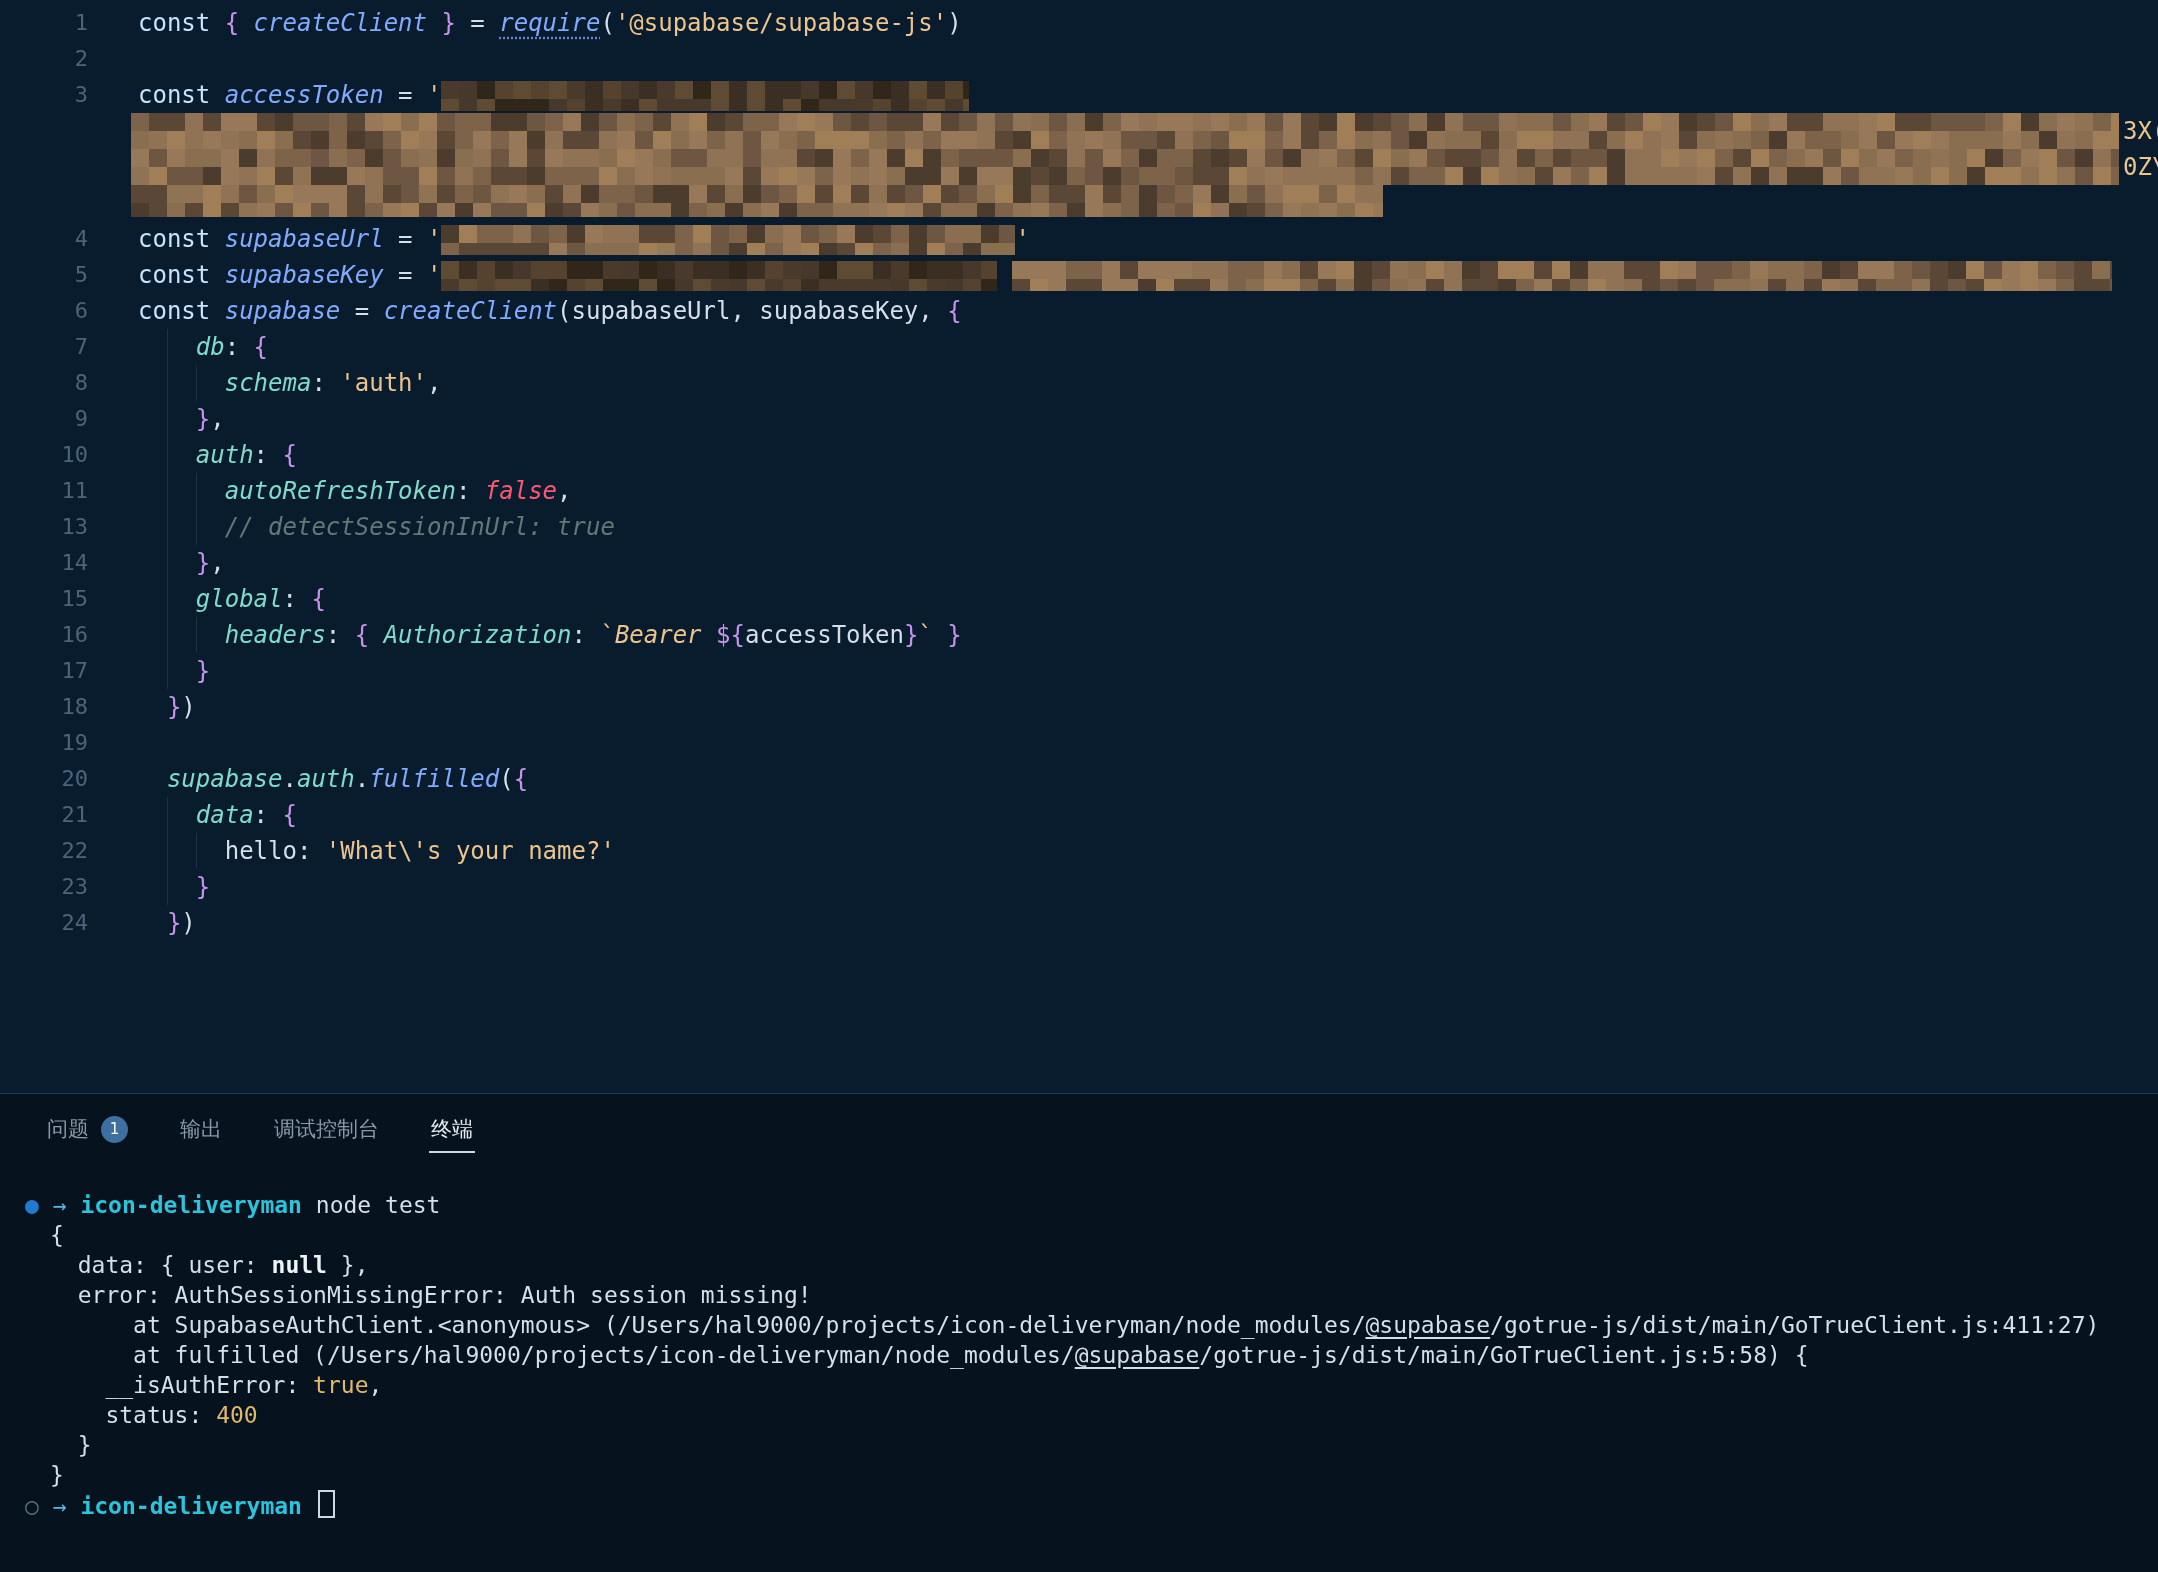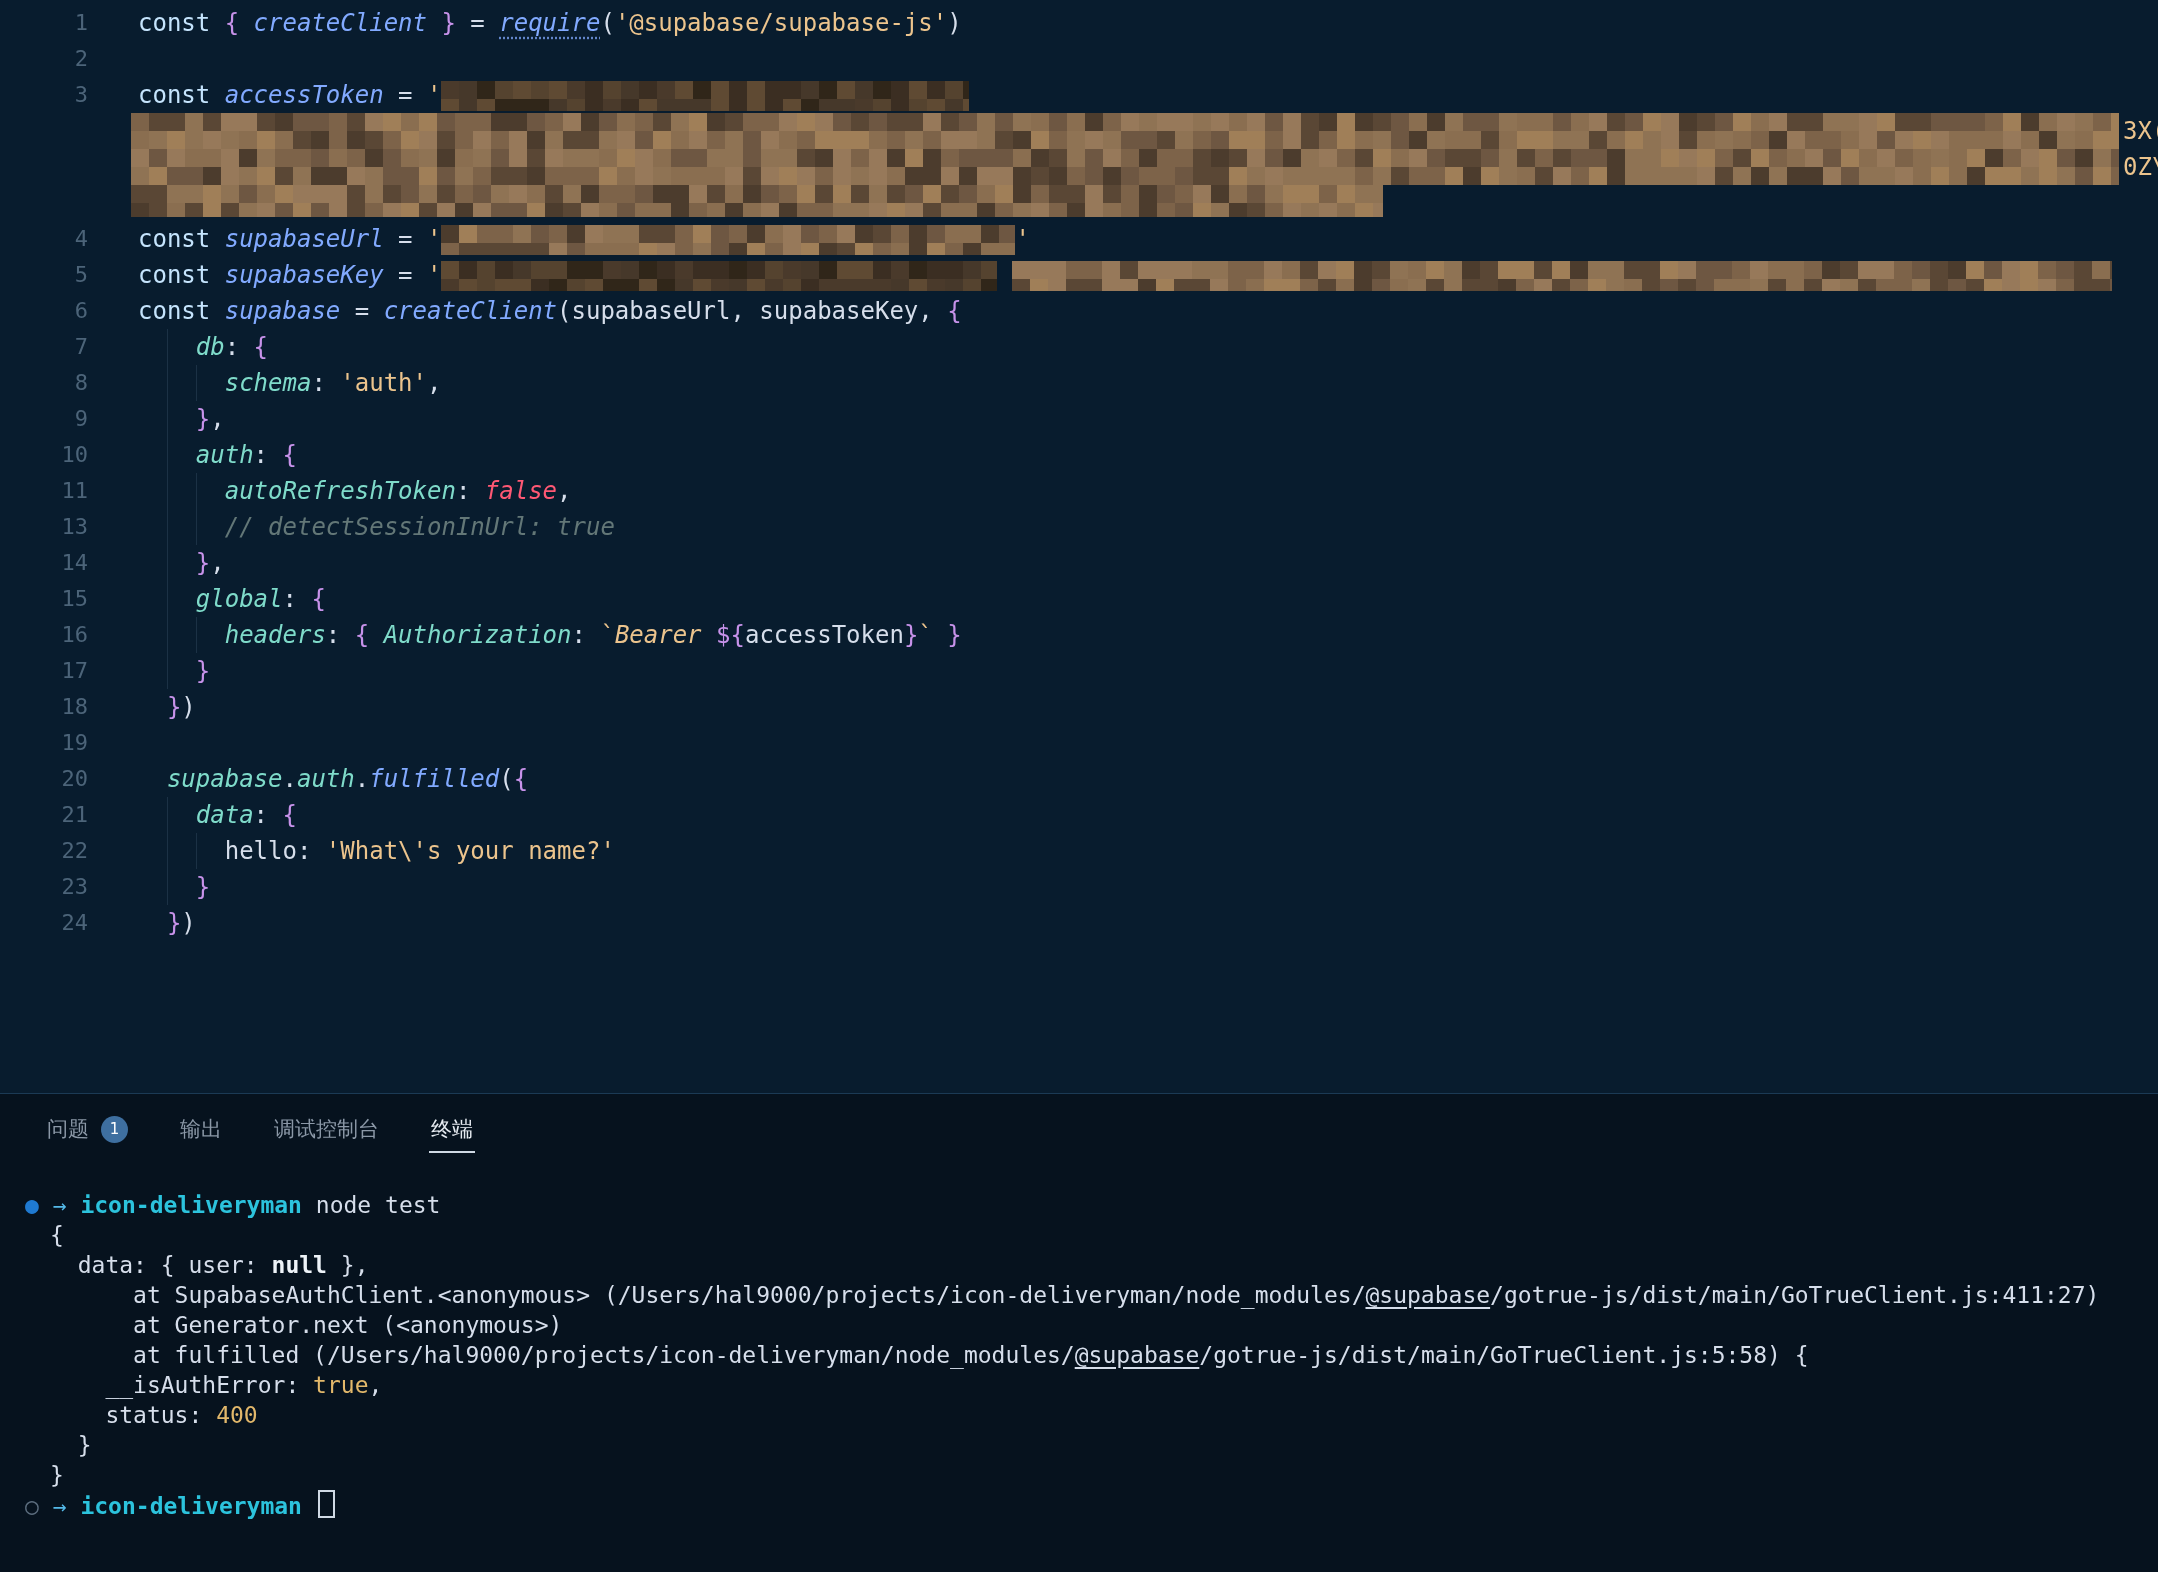--- a/index.html
+++ b/index.html
@@ -106,22 +106,22 @@
       <span>调试控制台</span>
     </div>
     <div class="tab active">
       <span>终端</span>
     </div>
   </div>
   <div class="terminal">
       <div class="trow prompt"><span class="tok-dotb">● </span><span class="tok-arr">→ </span><span class="tok-dir">icon-deliveryman</span><span class="tok-tw"> node test</span></div>
       <div class="trow"><span class="tok-tw">{</span></div>
       <div class="trow"><span class="tok-tw">  data: { user: </span><span class="tok-tb">null</span><span class="tok-tw"> },</span></div>
+      <div class="trow"><span class="tok-tw">  error: AuthSessionMissingError: Auth session missing!</span></div>
       <div class="trow"><span class="tok-tw">      at SupabaseAuthClient.&lt;anonymous&gt; (/Users/hal9000/projects/icon-deliveryman/node_modules/</span><span class="tok-tl">@supabase</span><span class="tok-tw">/gotrue-js/dist/main/GoTrueClient.js:411:27)</span></div>
-      <div class="trow"><span class="tok-tw">      at Generator.next (&lt;anonymous&gt;)</span></div>
       <div class="trow"><span class="tok-tw">      at fulfilled (/Users/hal9000/projects/icon-deliveryman/node_modules/</span><span class="tok-tl">@supabase</span><span class="tok-tw">/gotrue-js/dist/main/GoTrueClient.js:5:58) {</span></div>
       <div class="trow"><span class="tok-tw">    __isAuthError: </span><span class="tok-ty">true</span><span class="tok-tw">,</span></div>
       <div class="trow"><span class="tok-tw">    status: </span><span class="tok-ty">400</span></div>
       <div class="trow"><span class="tok-tw">  }</span></div>
       <div class="trow"><span class="tok-tw">}</span></div>
       <div class="trow prompt"><span class="tok-doth">○ </span><span class="tok-arr">→ </span><span class="tok-dir">icon-deliveryman</span><span class="tok-tw"> </span><span class="tcursor"></span></div>
     </div>
 </div>
 
 </body></html>

